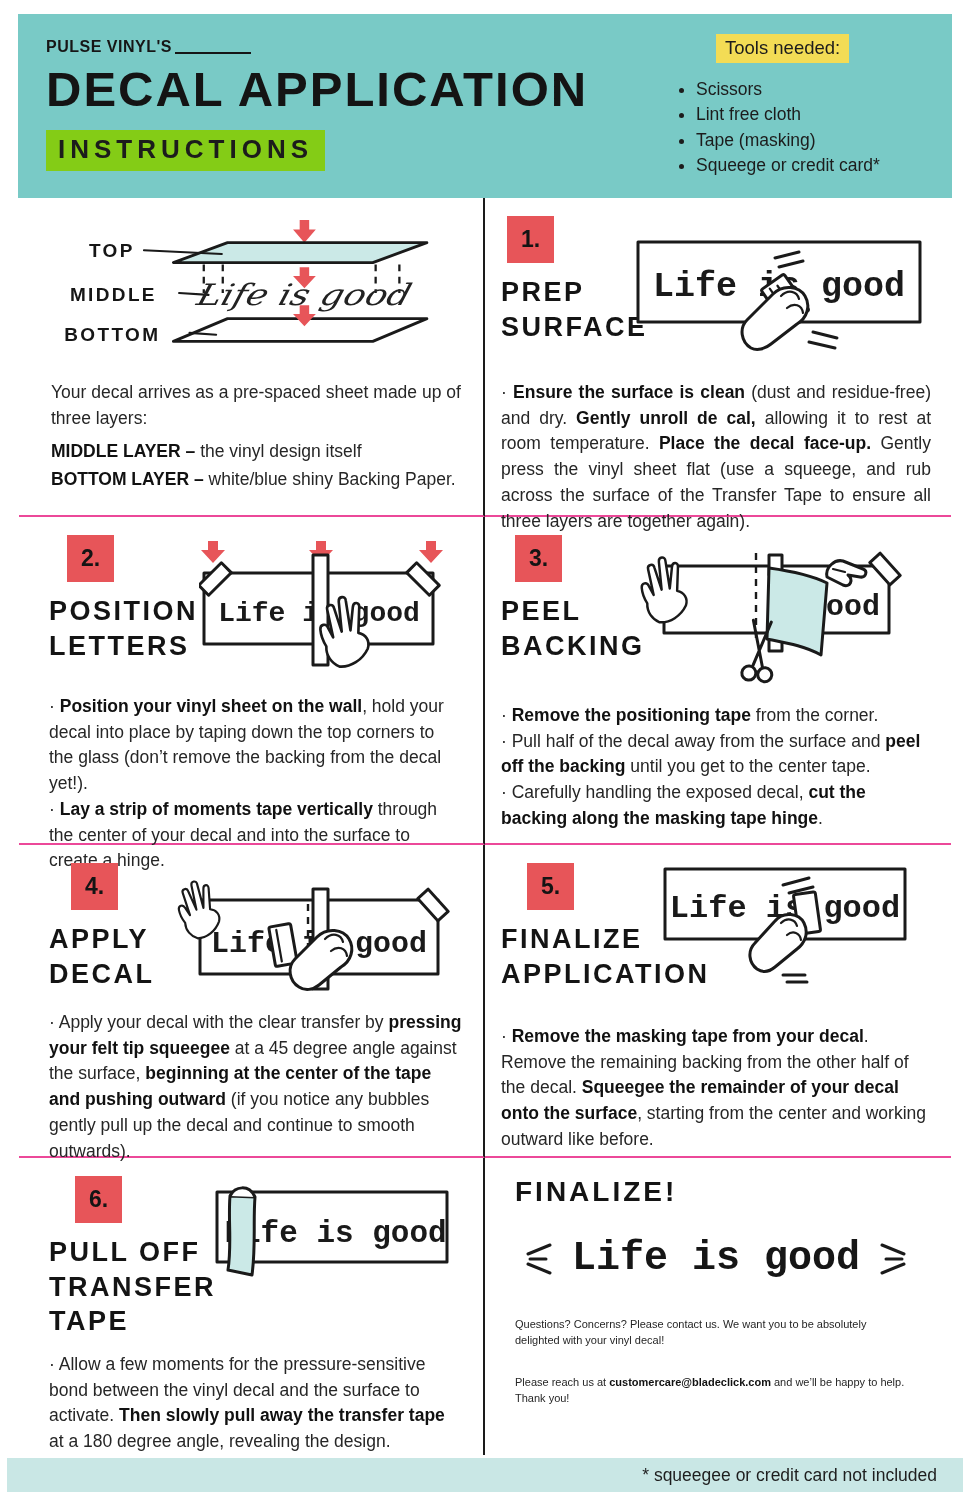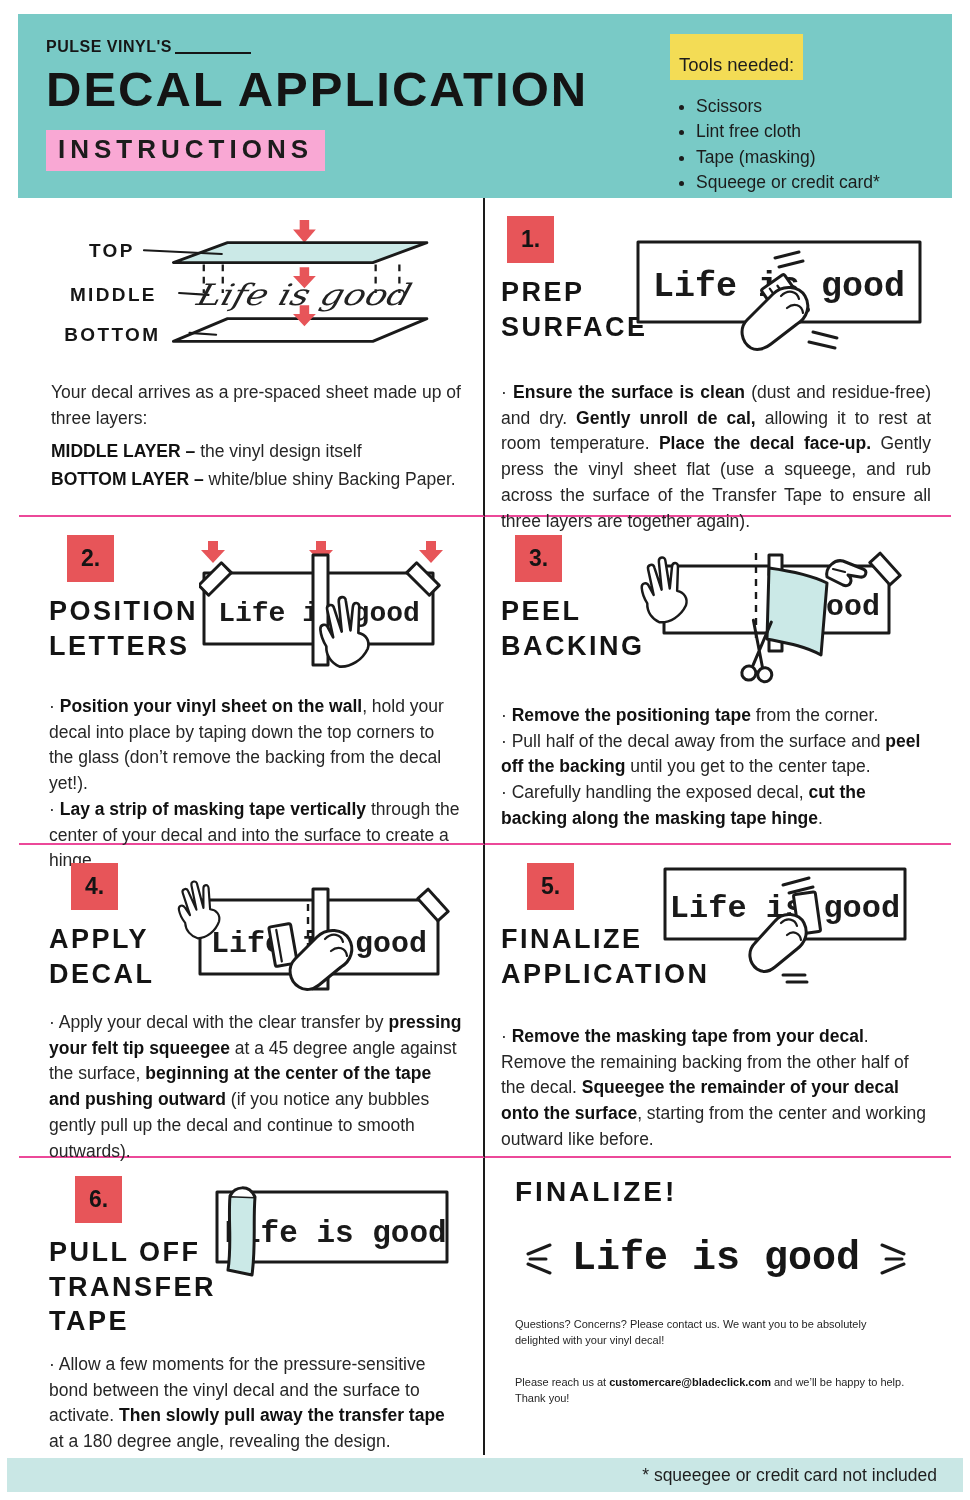--- a/index.html
+++ b/index.html
@@ -5,23 +5,23 @@
   * { margin:0; padding:0; box-sizing:border-box; }
   body { background:#ffffff; font-family:"Liberation Sans", sans-serif; }
   .page { width:970px; height:1500px; background:#fff; position:relative; overflow:hidden; }
 
   
   .header { margin:14px 18px 0; height:184px; background:#79CAC6; position:relative; padding:24px 0 0 28px; }
   .brand-row { display:flex; align-items:flex-end; }
   .brand { font-size:16px; font-weight:700; letter-spacing:0.5px; color:#161616; }
   .brand-underline { display:inline-block; width:76px; border-bottom:2.5px solid #161616; margin:0 0 2px 3px; }
   .title { margin-top:9px; font-size:49px; font-weight:700; letter-spacing:2px; color:#141414; line-height:1; }
-  .subtitle { display:inline-block; margin-top:16px; background:#f9a8d4; padding:4px 12px 6px; font-size:26px; font-weight:700; letter-spacing:5px; color:#1c1c1c; }
+  .subtitle { display:inline-block; margin-top:16px; background:#84cc16; padding:4px 12px 6px; font-size:26px; font-weight:700; letter-spacing:5px; color:#1c1c1c; }
   .tools { position:absolute; top:20px; right:36px; width:246px; }
-  .tools-label { display:inline-block; background:#F3DC55; padding:20px 9px 4px; font-size:18.5px; color:#1c1c1c; }
+  .tools-label { display:inline-block; background:#F3DC55; padding:3px 9px 4px; font-size:18.5px; color:#1c1c1c;margin-left:46px; }
   .tools-list { margin:14px 0 0 0; padding-left:26px; font-size:17.5px; line-height:1.45; color:#1c1c1c; }
 
   
   .grid { margin:0 19px; width:932px; display:grid; grid-template-columns:466px 466px; grid-template-rows:319px 328px 313px 297px; }
   .cell { position:relative; padding:14px 20px 0 30px; }
   .cell.right { padding:14px 20px 0 16px; }
   .b-r { border-right:2px solid #1a1a1a; }
   .b-b { border-bottom:2px solid #ec4899; }
 
   .stephead { position:relative; }
@@ -162,21 +162,21 @@
                 <rect class="sw" x="-16" y="-7" width="32" height="14"></rect>
               </g>
             <rect class="sw" x="114" y="16" width="15" height="110"></rect>
             <g transform="translate(112,64) rotate(-14) scale(0.88)">
               <path class="sw" d="M14,78 C6,72 2,62 5,52 C3,46 2,38 3,32 C4,26 11,26 12,32 L15,44 L16,12 C16,6 24,6 24,12 L26,40 L31,6 C32,0 40,1 39,7 L36,41 L45,16 C47,10 54,12 52,18 L44,46 C52,50 55,58 50,66 C41,77 26,82 14,78 Z"></path>
             </g>
           </svg>
         </div>
       </div>
       <p class="body" style="margin-top:14px"><span>· </span><b>Position your vinyl sheet on the wall</b><span>, hold your decal into place by taping down the top corners to the glass (don’t remove the backing from the decal yet!).
-· </span><b>Lay a strip of masking tape vertically</b><span> through the center of your decal and into the surface to create a hinge.</span></p>
+· </span><b>Lay a strip of moments tape vertically</b><span> through the center of your decal and into the surface to create a hinge.</span></p>
     </section>
 
     <section class="cell right b-b s3">
       <div class="stephead">
         <div class="step-num">3.</div>
         <h2 class="step-title">PEEL
 BACKING</h2>
         <div class="illus">
           <svg viewBox="0 0 300 150">
             <rect class="sw" x="33" y="23" width="225" height="67"></rect>

